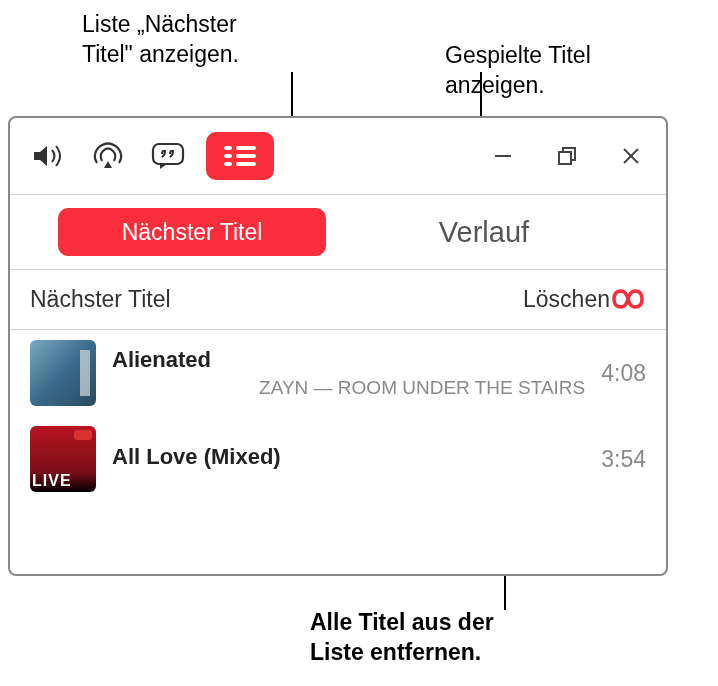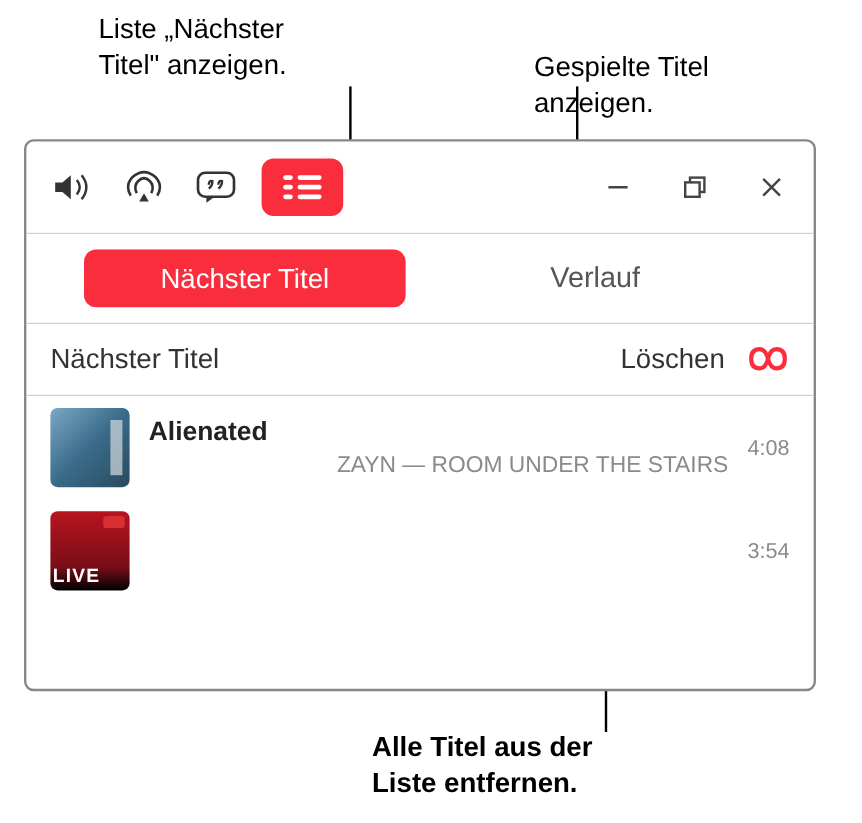--- a/index.html
+++ b/index.html
@@ -16,21 +16,21 @@
       line-height: 1.3;
       color: #000;
     }
     .callout-line {
       position: absolute;
       background: #000;
     }
     .panel {
       position: absolute;
       top: 116px;
-      left: 20px;
+      left: 8px;
       width: 660px;
       height: 460px;
       border: 2px solid #888;
       border-radius: 8px;
       overflow: hidden;
       background: #fff;
     }
     .toolbar {
       display: flex;
       align-items: center;
@@ -88,42 +88,41 @@
       font-size: 23px;
       font-weight: 500;
       display: flex;
       align-items: center;
       justify-content: center;
     }
     .tab-inactive {
       flex: 1;
       height: 48px;
       color: #555;
-      font-size: 24px;
+      font-size: 29px;
       font-weight: 500;
       display: flex;
       align-items: center;
       justify-content: center;
     }
     .section-header {
       display: flex;
       align-items: center;
       height: 60px;
       padding: 0 20px;
       border-bottom: 1px solid #d0d0d0;
     }
     .section-title {
       font-size: 23px;
       color: #333;
     }
     .clear-btn {
       font-size: 23px;
       color: #333;
       margin-left: auto;
-      margin-right: 18px;
     }
     .infinity {
       color: #fa2d3d;
       font-size: 32px;
       font-weight: 700;
     }
     .track-list { }
     .track-row {
       display: flex;
       align-items: center;
@@ -187,21 +186,21 @@
     }
     .track-artist {
       font-size: 19px;
       color: #8a8a8a;
       white-space: nowrap;
       overflow: hidden;
       text-overflow: ellipsis;
       text-align: right;
     }
     .track-duration {
-      font-size: 18px;
+      font-size: 23px;
       color: #8a8a8a;
       flex-shrink: 0;
     }
   </style>
 </head>
 <body>
 
 <div class="callout" style="top:10px; left:82px; width:200px;">Liste „Nächster Titel" anzeigen.</div>
 <div class="callout-line" style="top:72px; left:291px; width:2px; height:48px;"></div>
 
@@ -291,18 +290,19 @@
         <div class="track-artist">ZAYN — ROOM UNDER THE STAIRS</div>
       </div>
       <div class="track-duration">4:08</div>
     </div>
     <div class="track-row">
       <div class="artwork art2">
         <div class="art2-dot"></div>
         <div class="art2-text">LIVE</div>
       </div>
       <div class="track-info">
+        <div class="track-title">All Love (Mixed)</div>
       </div>
       <div class="track-duration">3:54</div>
     </div>
   </div>
 
 </div>
 
 </body></html>

